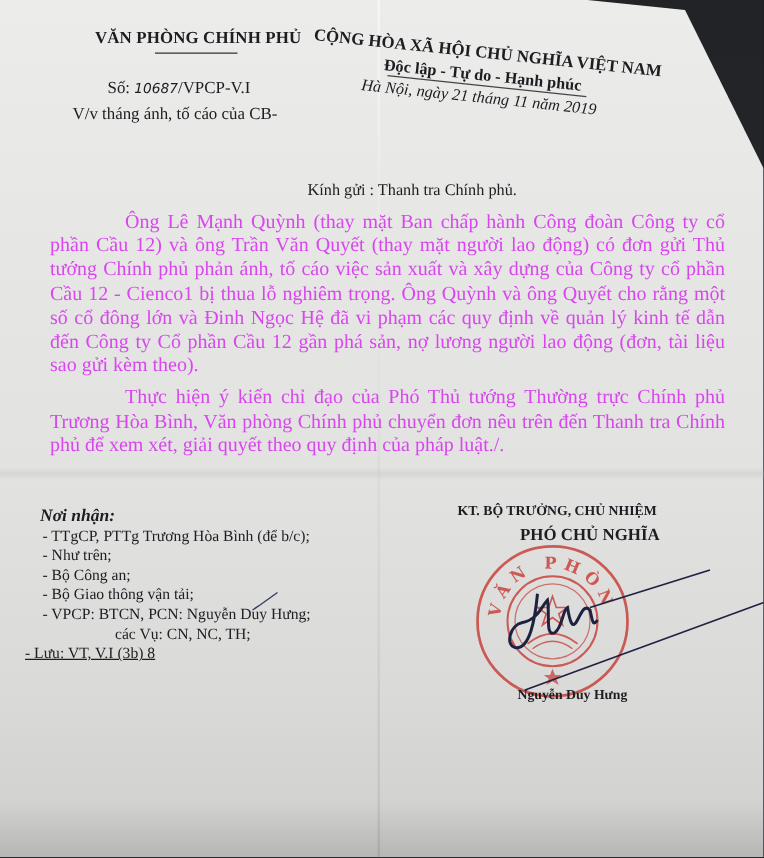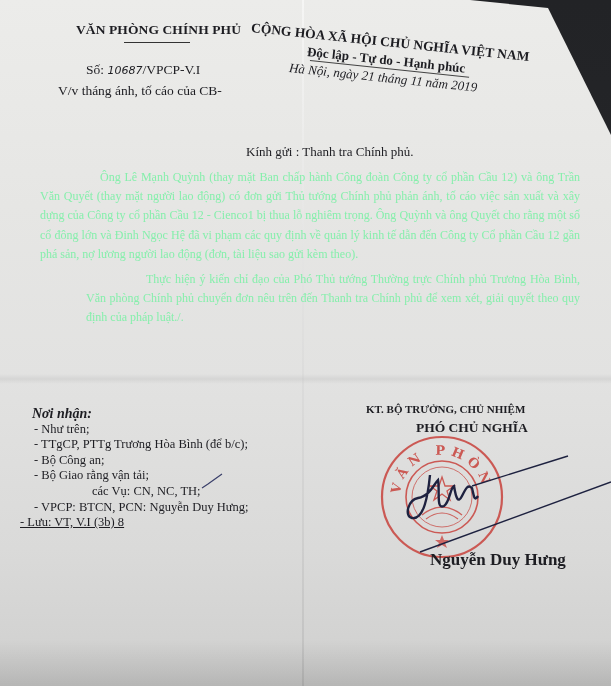--- a/index.html
+++ b/index.html
@@ -55,34 +55,34 @@
       transform-origin: left top; transform: rotate(6deg);
     }
     .doc-number { left: 86px; top: 62px; font-size: 13.5px; }
     .doc-number .hand { font-style: italic; font-family: "DejaVu Sans", sans-serif; font-size: 11px; }
     .subject { left: 58px; top: 82px; font-size: 13.5px; line-height: 17px; text-align: center; }
 
     .recipient { left: 214px; top: 144px; font-size: 13px; margin-left: 32px; }
 
     .body-text {
       position: absolute; left: 40px; top: 168px; width: 540px;
-      font-size: 12px; line-height: 19.2px; text-align: justify; color: #86efac;
+      font-size: 16px; line-height: 19.2px; text-align: justify; color: #d946ef;
     }
     .body-text p { margin: 0; text-indent: 60px; }
-    .body-text p + p { margin-top: 6px; margin-left: 46px; }
+    .body-text p + p { margin-top: 6px; }
 
     .recipients-block { position: absolute; left: 20px; top: 406px; font-size: 12.5px; line-height: 15.6px; }
     .recipients-block .title { font-weight: bold; font-style: italic; font-size: 14px; margin-left: 12px; }
     .recipients-block .item { margin-left: 14px; }
     .recipients-block .item.indent { margin-left: 72px; }
     .recipients-block .item.last { margin-left: 0; text-decoration: underline; }
 
     .sign-title { left: 366px; top: 403px; font-weight: bold; font-size: 11px; }
     .sign-subtitle { left: 416px; top: 420px; font-weight: bold; font-size: 13.5px; }
-    .signer-name { left: 430px; top: 550px; font-weight: bold; font-size: 17px; }
+    .signer-name { left: 414px; top: 550px; font-weight: bold; font-size: 11px; }
 
     .stamp {
       position: absolute; left: 378px; top: 433px; width: 128px; height: 128px;
     }
     .signature {
       position: absolute; left: 400px; top: 440px; width: 211px; height: 120px;
     }
     .checkmark {
       position: absolute; left: 200px; top: 472px; width: 24px; height: 20px;
     }
@@ -114,26 +114,26 @@
 
 <div class="abs recipient">Kính gửi : Thanh tra Chính phủ.</div>
 
 <div class="body-text">
   <p>Ông Lê Mạnh Quỳnh (thay mặt Ban chấp hành Công đoàn Công ty cổ phần Cầu 12) và ông Trần Văn Quyết (thay mặt người lao động) có đơn gửi Thủ tướng Chính phủ phản ánh, tố cáo việc sản xuất và xây dựng của Công ty cổ phần Cầu 12 - Cienco1 bị thua lỗ nghiêm trọng. Ông Quỳnh và ông Quyết cho rằng một số cổ đông lớn và Đinh Ngọc Hệ đã vi phạm các quy định về quản lý kinh tế dẫn đến Công ty Cổ phần Cầu 12 gần phá sản, nợ lương người lao động (đơn, tài liệu sao gửi kèm theo).</p>
   <p>Thực hiện ý kiến chỉ đạo của Phó Thủ tướng Thường trực Chính phủ Trương Hòa Bình, Văn phòng Chính phủ chuyển đơn nêu trên đến Thanh tra Chính phủ để xem xét, giải quyết theo quy định của pháp luật./.</p>
 </div>
 
 <div class="recipients-block">
   <div class="title">Nơi nhận:</div>
+  <div class="item">- TTgCP, PTTg Trương Hòa Bình (để b/c);</div>
   <div class="item">- Như trên;</div>
-  <div class="item">- TTgCP, PTTg Trương Hòa Bình (để b/c);</div>
   <div class="item">- Bộ Công an;</div>
-  <div class="item">- Bộ Giao rằng vận tải;</div>
+  <div class="item">- Bộ Giao thông vận tải;</div>
+  <div class="item">- VPCP: BTCN, PCN: Nguyễn Duy Hưng;</div>
   <div class="item indent">các Vụ: CN, NC, TH;</div>
-  <div class="item">- VPCP: BTCN, PCN: Nguyễn Duy Hưng;</div>
   <div class="item last">- Lưu: VT, V.I (3b) 8</div>
 </div>
 
 <svg class="checkmark" viewBox="0 0 24 20">
   <path d="M2 16 L8 12 L22 2" stroke="#3a3f6a" stroke-width="1.2" fill="none"></path>
 </svg>
 
 <div class="abs sign-title">KT. BỘ TRƯỞNG, CHỦ NHIỆM</div>
 <div class="abs sign-subtitle">PHÓ CHỦ NGHĨA</div>
 

